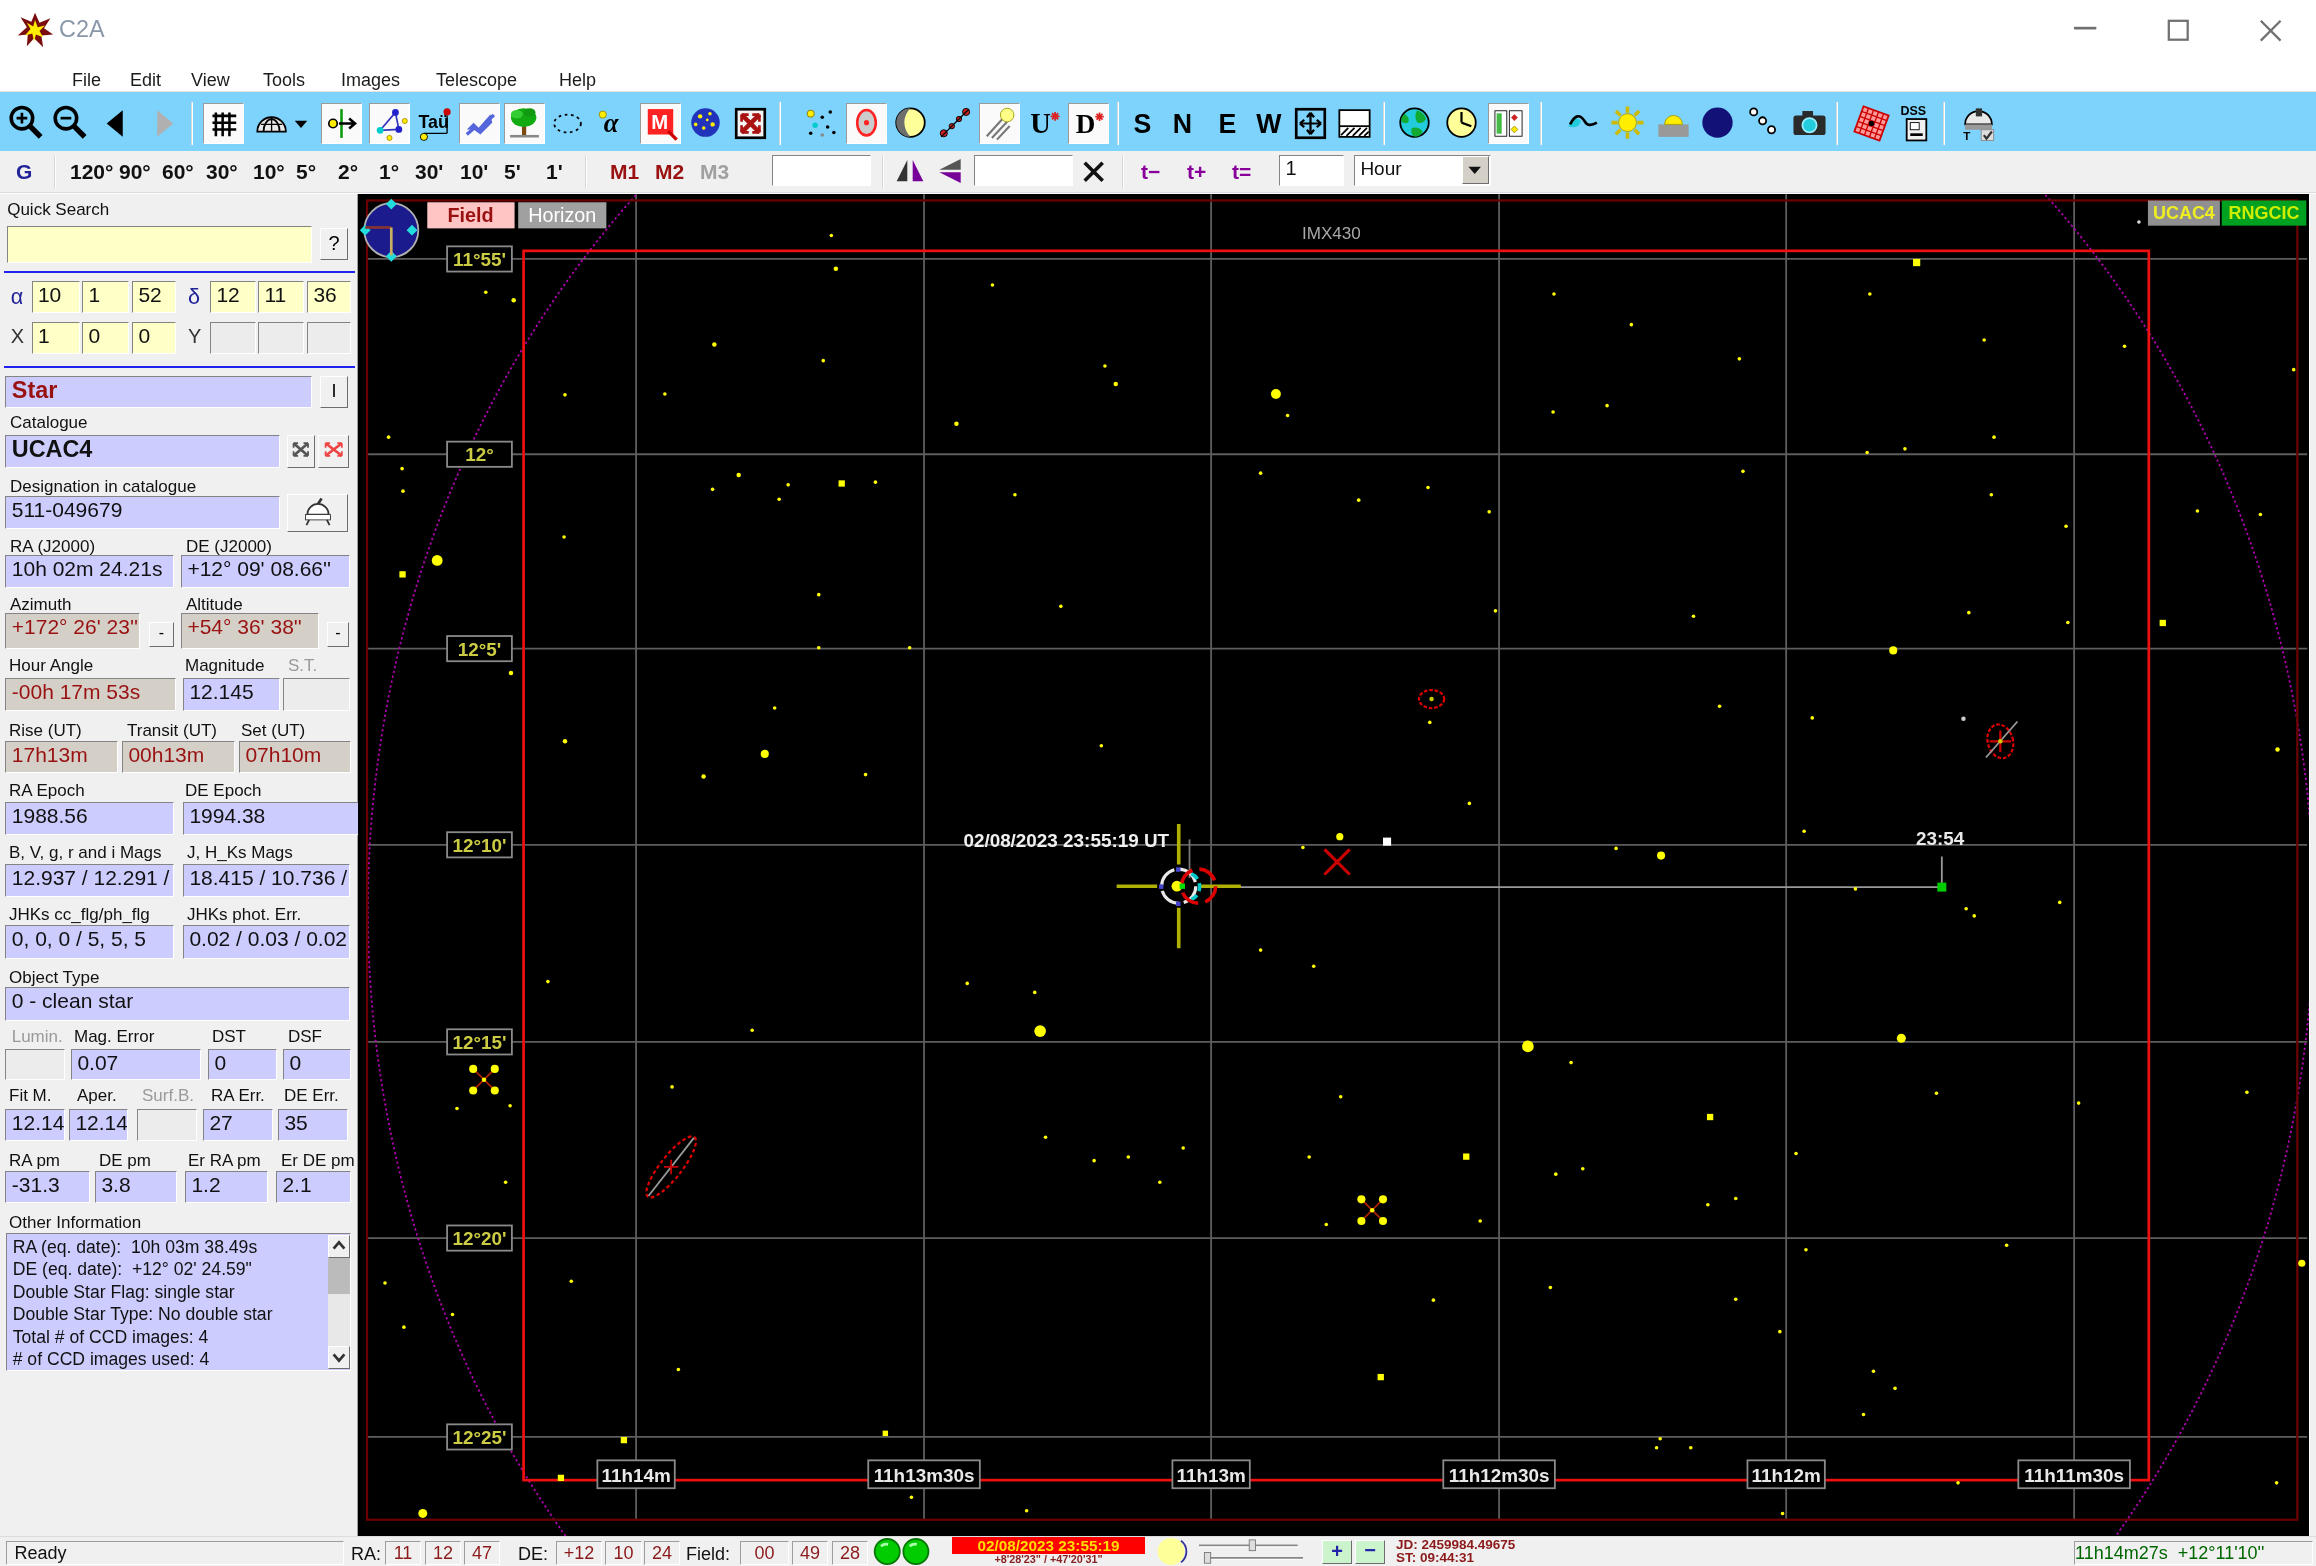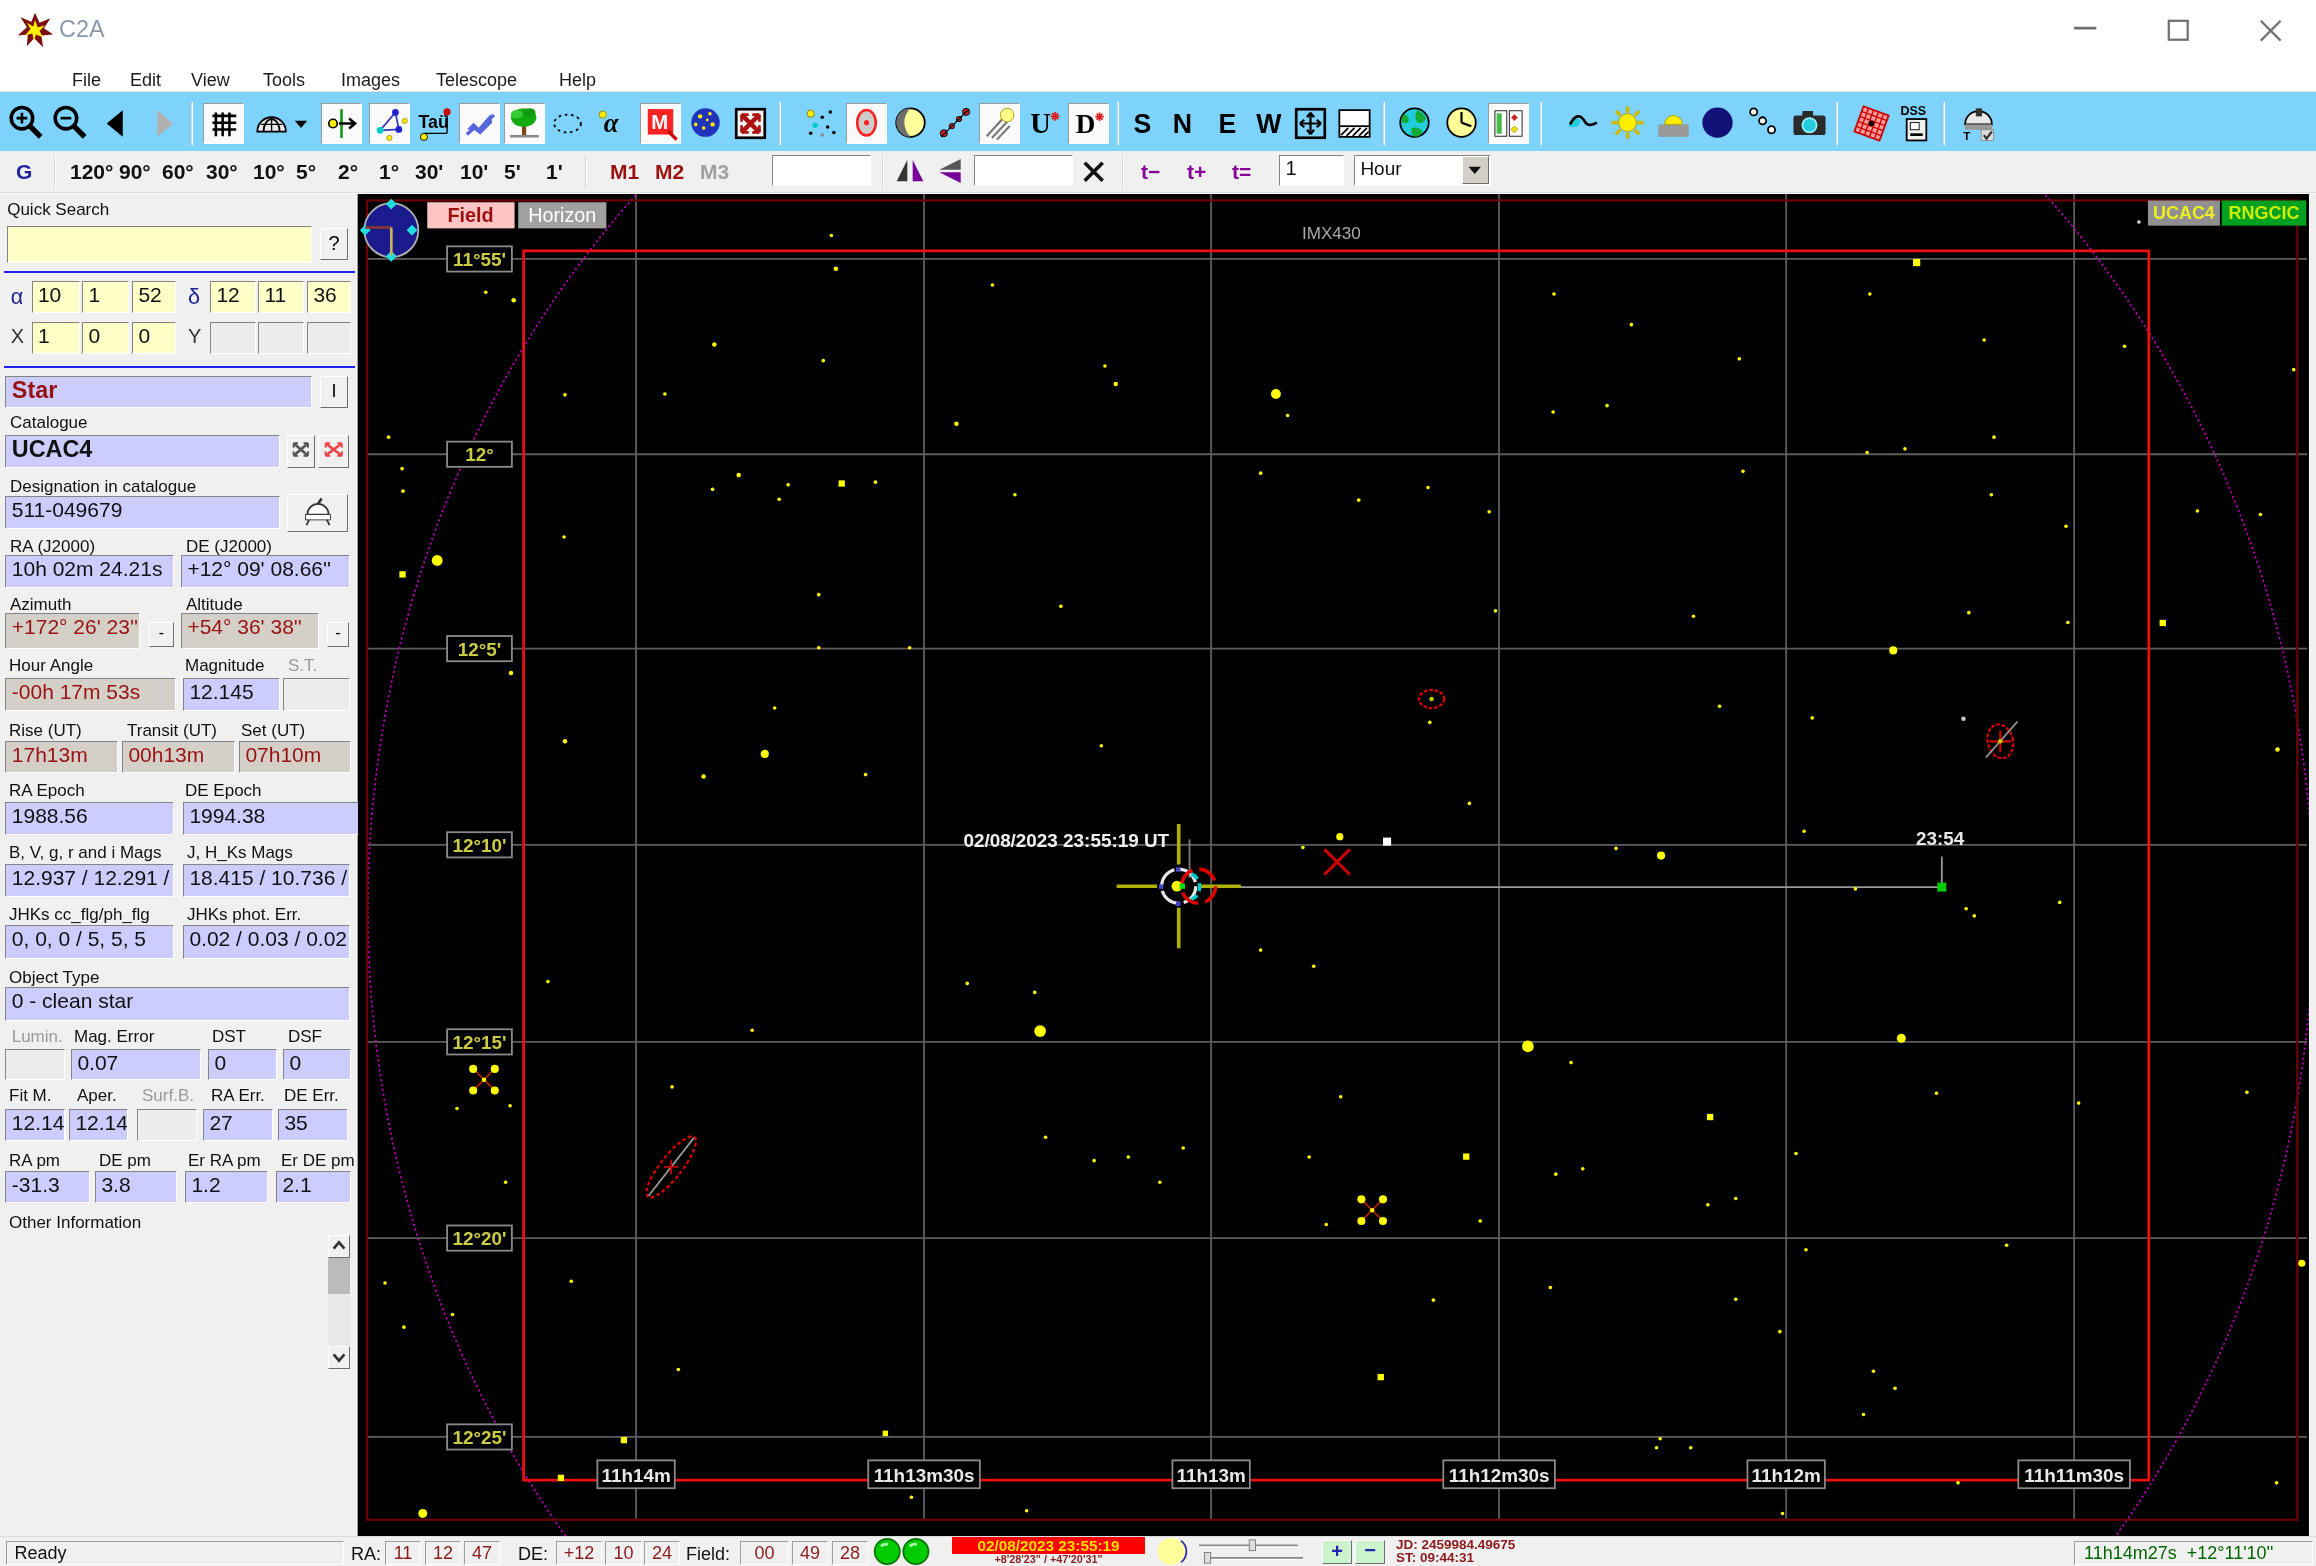--- a/index.html
+++ b/index.html
@@ -420,20 +420,21 @@
   <div class="fld lav" style="left:278px;top:915px;width:70px;height:31.5px">35</div>
   <div class="lbl" style="left:9px;top:957px">RA pm</div>
   <div class="lbl" style="left:99px;top:957px">DE pm</div>
   <div class="lbl" style="left:188px;top:957px">Er RA pm</div>
   <div class="lbl" style="left:281px;top:957px">Er DE pm</div>
   <div class="fld lav" style="left:5.4px;top:977px;width:85px;height:31.5px">-31.3</div>
   <div class="fld lav" style="left:95px;top:977px;width:82px;height:31.5px">3.8</div>
   <div class="fld lav" style="left:185px;top:977px;width:83px;height:31.5px">1.2</div>
   <div class="fld lav" style="left:276px;top:977px;width:75px;height:31.5px">2.1</div>
   <div class="lbl" style="left:9px;top:1019px">Other Information</div>
+  <div class="fld lav" style="left:6.3px;top:1039px;width:345px;height:138px;font-size:17.6px;line-height:22.5px;padding:1.8px 0 0 5.4px;color:#111">RA (eq. date):&nbsp; 10h 03m 38.49s<br>DE (eq. date):&nbsp; +12° 02' 24.59"<br>Double Star Flag: single star<br>Double Star Type: No double star<br>Total # of CCD images: 4<br># of CCD images used: 4</div>
   <div style="position:absolute;left:328px;top:1041px;width:21.6px;height:134px;background:#e8e8e8">
     <div class="btn3" style="left:0;top:0;width:21.6px;height:23.4px"><svg width="18" height="20" viewBox="0 0 20 22">
           <path d="M4 14 L10 7 L16 14" stroke="#333" stroke-width="3" fill="none"></path>
         </svg></div>
     <div style="position:absolute;left:0;top:23.4px;width:21.6px;height:36px;background:#bbbbbb"></div>
     <div class="btn3" style="left:0;top:111px;width:21.6px;height:23.4px"><svg width="18" height="20" viewBox="0 0 20 22">
           <path d="M4 8 L10 15 L16 8" stroke="#333" stroke-width="3" fill="none"></path>
         </svg></div>
   </div>
 </div>
@@ -773,15 +774,15 @@
     <path d="M2 7 h110" stroke="#888" stroke-width="2"></path>
       <path d="M2 9 h110" stroke="#fff" stroke-width="1"></path>
     <rect x="58" y="1" width="7" height="12" fill="#dddddd" stroke="#777"></rect>
     <path d="M8 21 h110" stroke="#888" stroke-width="2"></path>
       <path d="M8 23 h110" stroke="#fff" stroke-width="1"></path>
     <rect x="8" y="15" width="7" height="12" fill="#dddddd" stroke="#777"></rect>
   </svg>
   <div style="position:absolute;left:1322px;top:2.7px;width:30px;height:24px;background:#ccf4cc;border:1.8px solid;border-color:#ffffff #6d6d6d #6d6d6d #ffffff;color:#2222aa;font-weight:bold;font-size:20px;text-align:center;line-height:20px">+</div>
   <div style="position:absolute;left:1355px;top:2.7px;width:30px;height:24px;background:#ccf4cc;border:1.8px solid;border-color:#ffffff #6d6d6d #6d6d6d #ffffff;color:#2222aa;font-weight:bold;font-size:20px;text-align:center;line-height:18px">−</div>
   <div style="position:absolute;left:1396px;top:0.9px;font-size:13.5px;font-weight:bold;color:#8c1a1a;line-height:13.5px">JD: 2459984.49675<br>ST: 09:44:31</div>
-  <div class="sbox" style="left:2074px;width:239px;color:#006600;text-align:left;padding-left:9px">11h14m27s&nbsp; +12°11'10''</div>
+  <div class="sbox" style="left:2074px;width:239px;color:#006600;text-align:left;">11h14m27s&nbsp; +12°11'10''</div>
 </div>
 
 
 </body></html>

